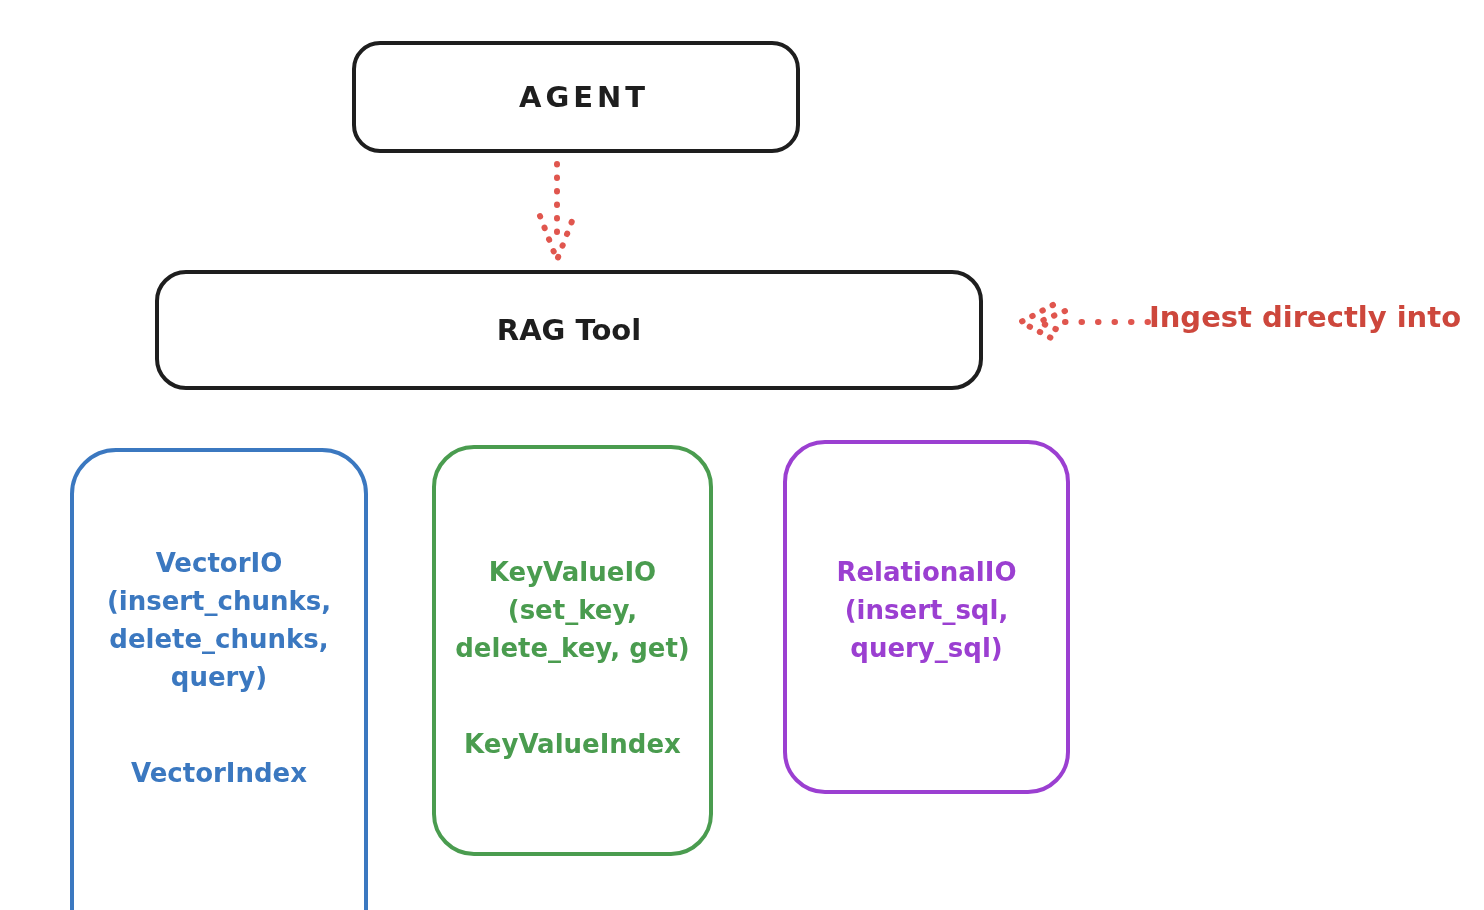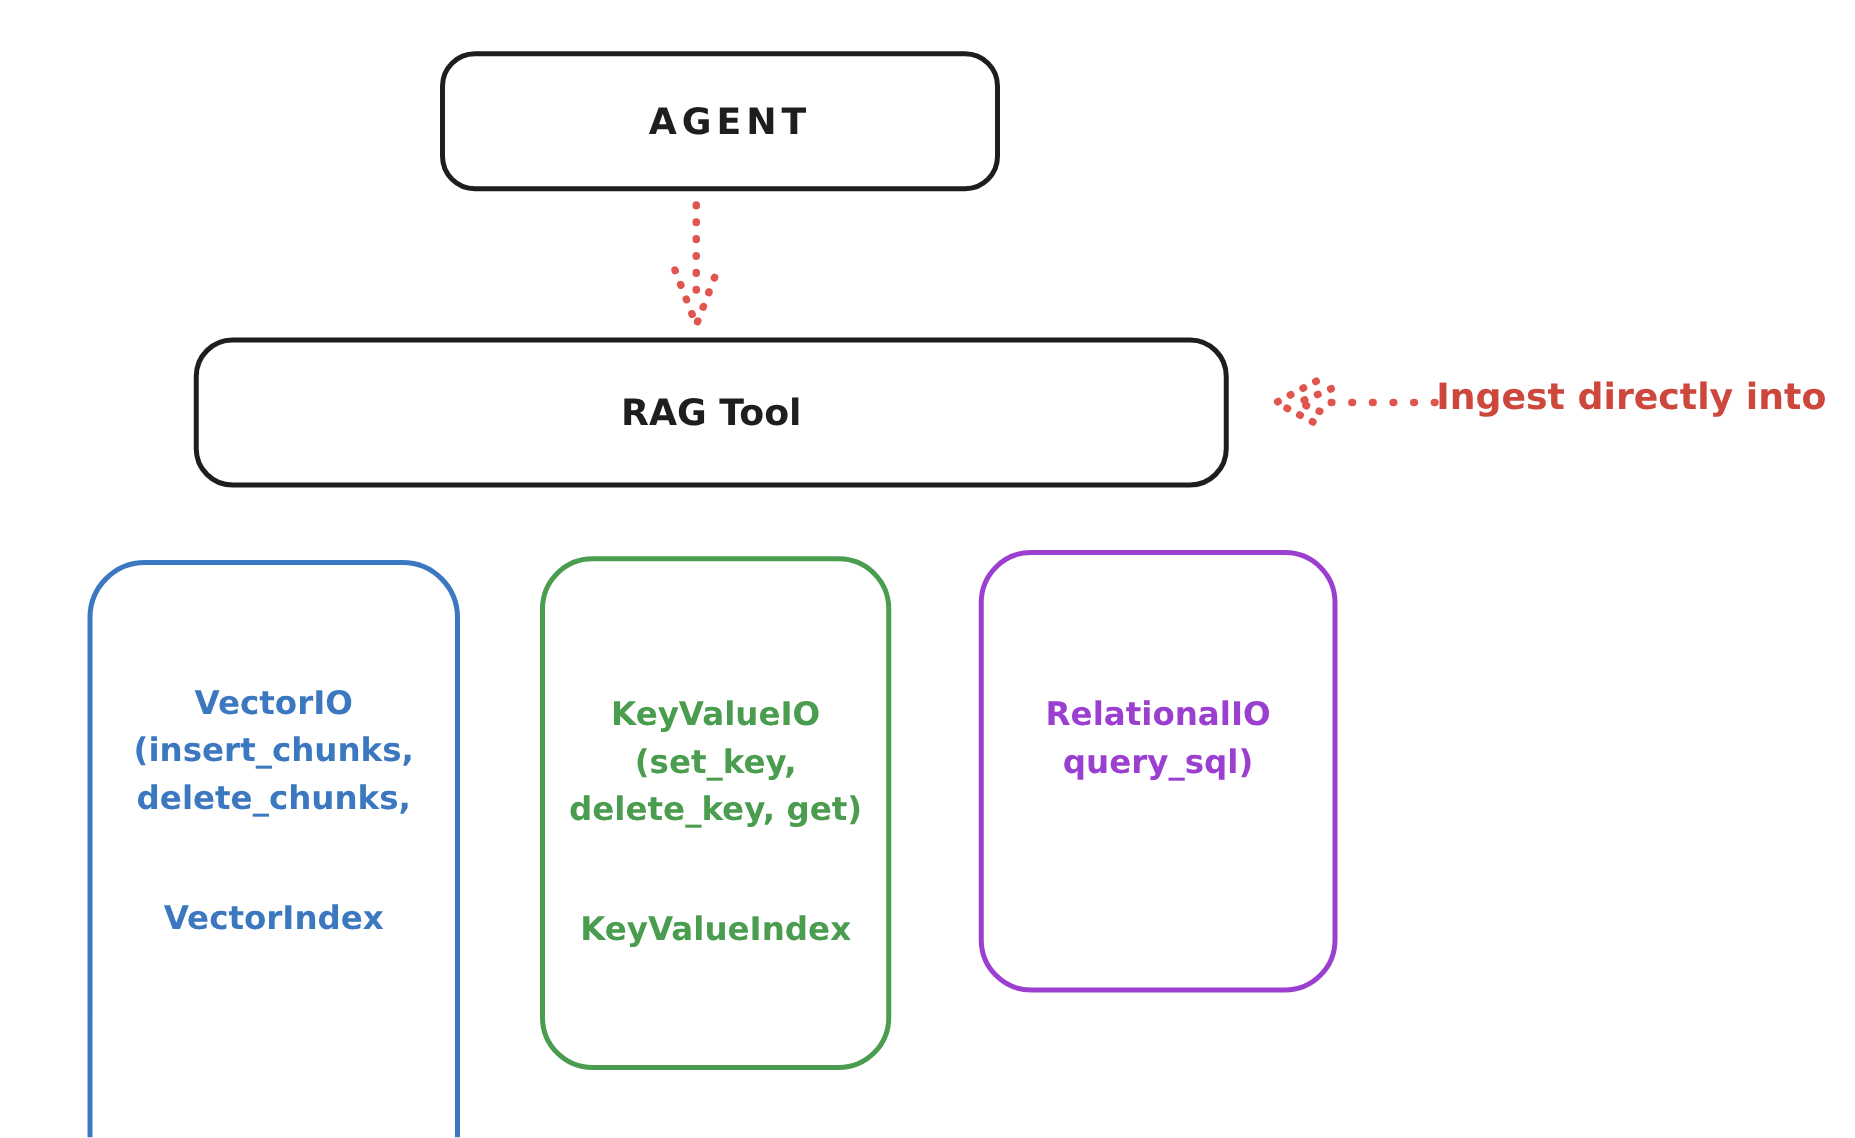--- a/index.html
+++ b/index.html
@@ -97,28 +97,30 @@
   </svg>
 
   <div class="annotation-text" style="color: rgb(205, 71, 60);">
     <span class="method-line">Ingest directly into</span>
   </div>
 
   <div class="io-box io-box-vector" style="border-color: rgb(59, 120, 192); color: rgb(59, 120, 192);">
     <span class="method-line">VectorIO</span>
     <span class="method-line">(insert_chunks,</span>
     <span class="method-line">delete_chunks,</span>
+    <span class="method-line">query)</span>
     <span class="index-label">VectorIndex</span>
   </div>
 
   <div class="io-box io-box-keyvalue" style="border-color: rgb(74, 156, 79); color: rgb(74, 156, 79);">
     <span class="method-line">KeyValueIO</span>
     <span class="method-line">(set_key,</span>
     <span class="method-line">delete_key, get)</span>
     <span class="index-label">KeyValueIndex</span>
   </div>
 
   <div class="io-box io-box-relational" style="border-color: rgb(155, 63, 209); color: rgb(155, 63, 209);">
     <span class="method-line">RelationalIO</span>
+    <span class="method-line">(insert_sql,</span>
     <span class="method-line">query_sql)</span>
   </div>
 
 </div>
 
 </body></html>

